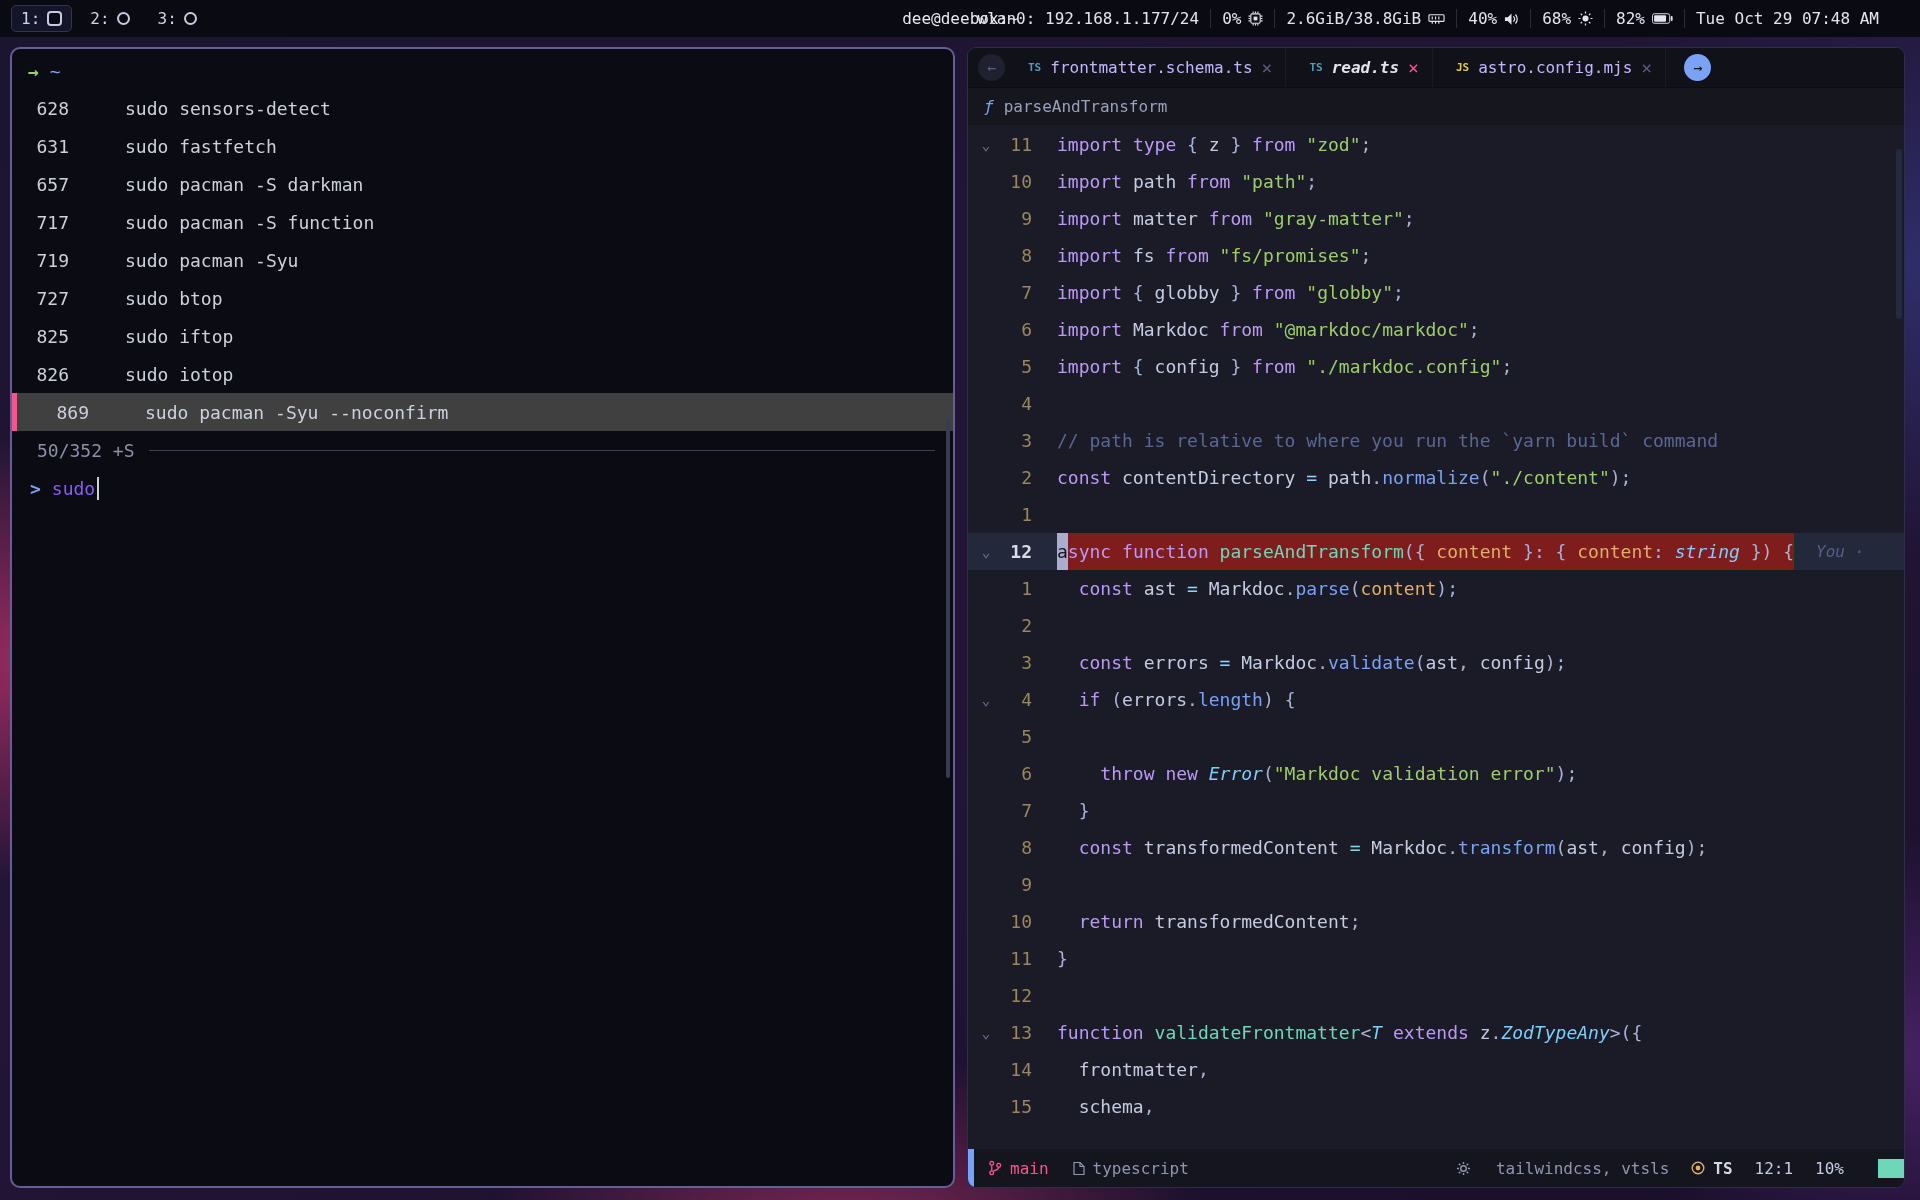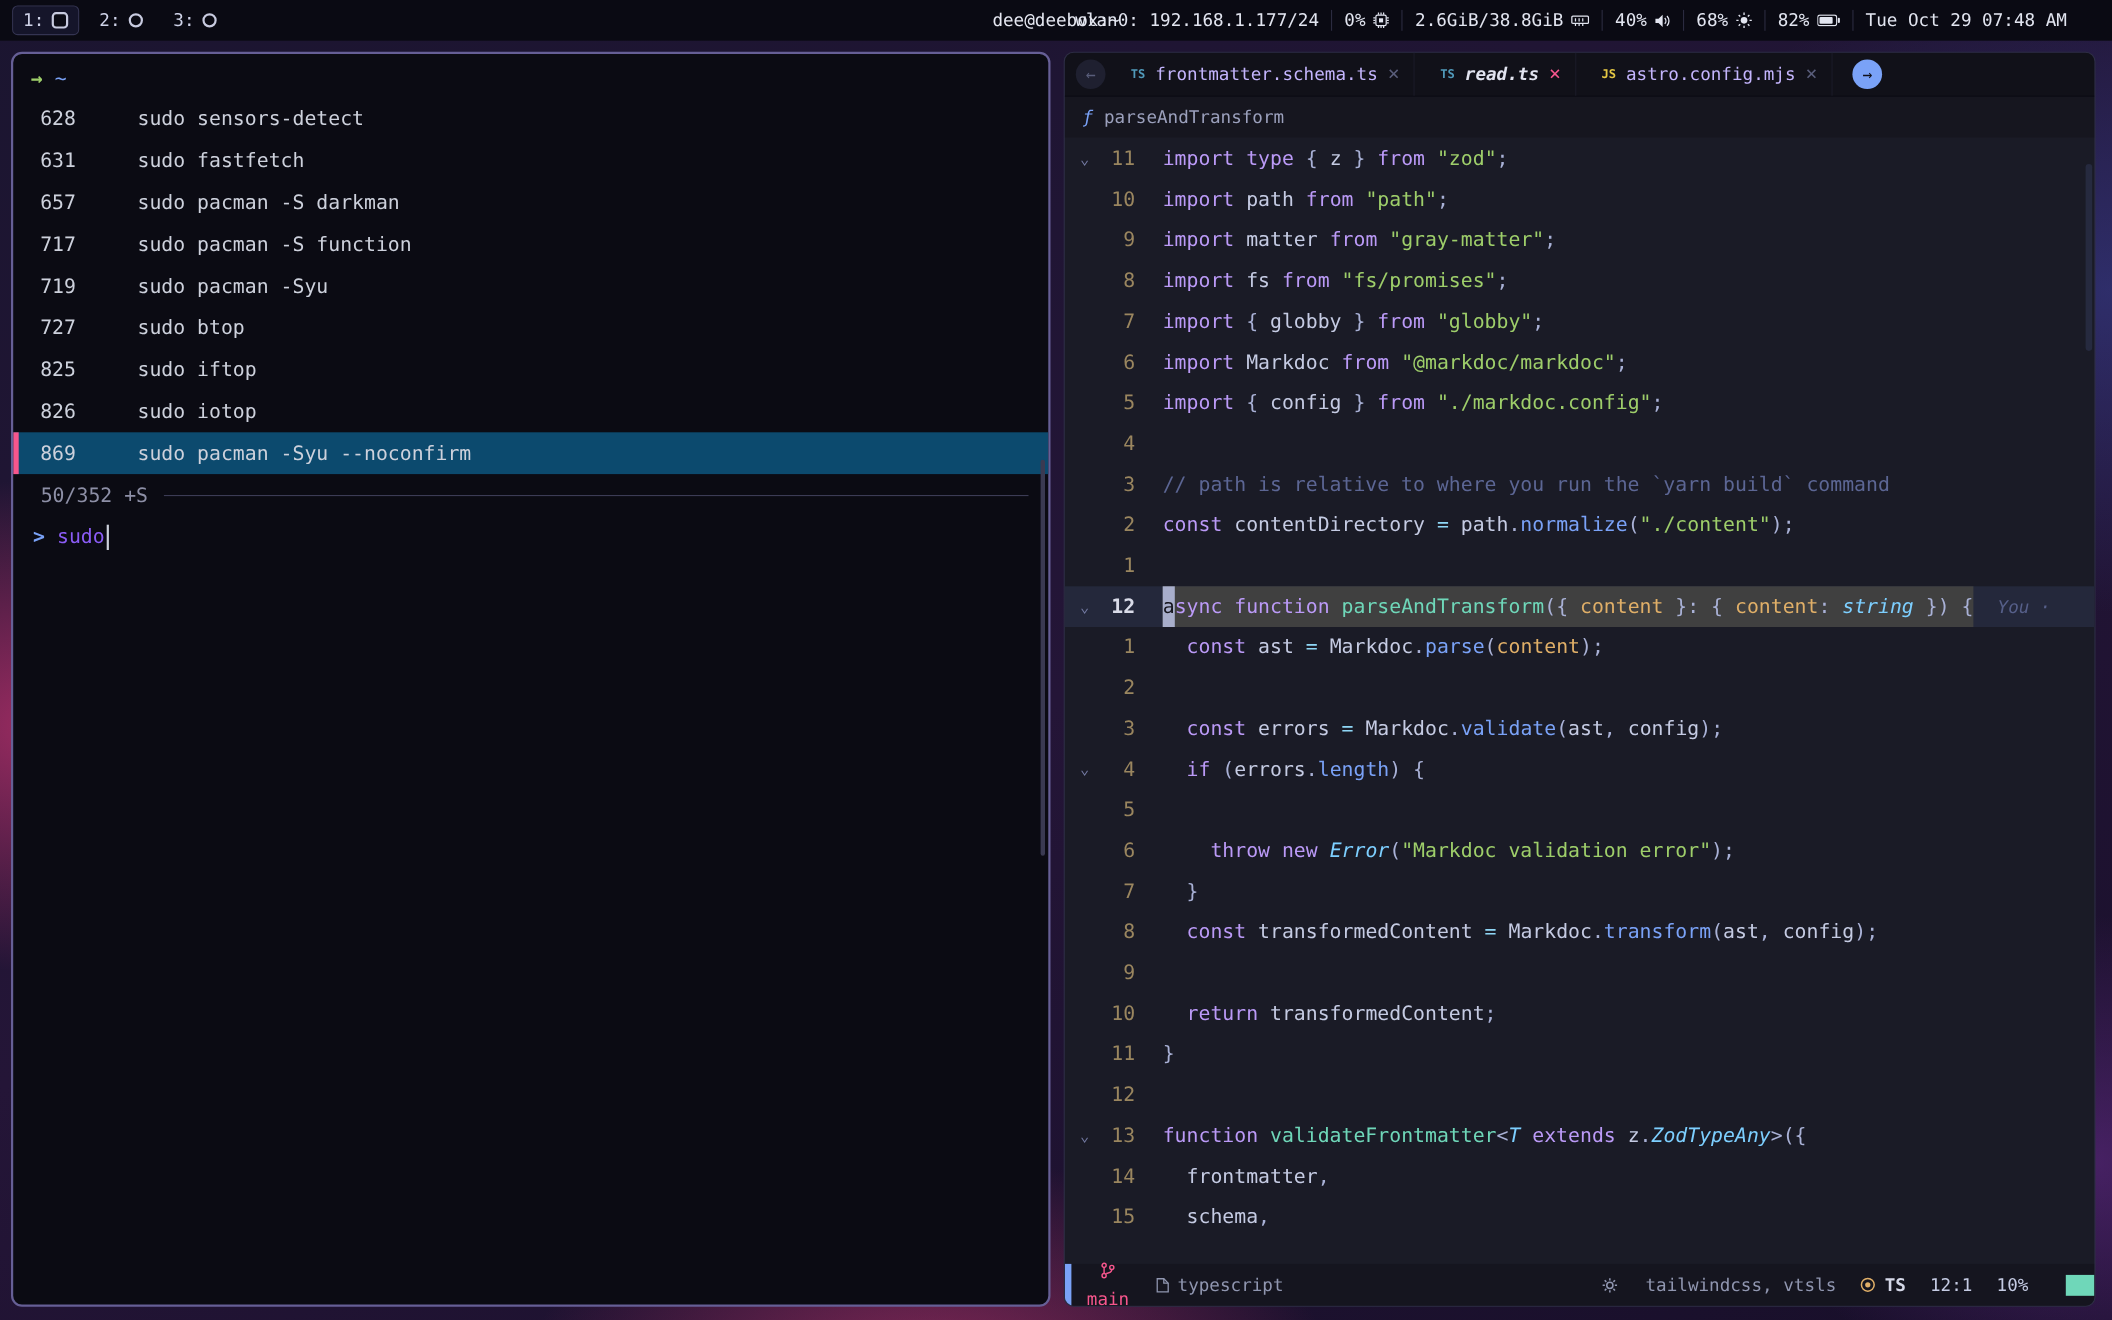--- a/index.html
+++ b/index.html
@@ -34,21 +34,21 @@
   .terminal { position:absolute; left:10px; top:47px; width:945px; height:1141px;
               background:#0b0b13; border:2px solid #665f96; border-radius:10px;
               padding-top:8px; overflow:hidden; font-size:18px; color:#c9cdd8; }
   .prompt-line { height:28px; display:flex; align-items:center; padding-left:16px; gap:11px; }
   .prompt-arrow { color:#9ece6a; font-weight:bold; }
   .prompt-path { color:#7aa2f7; }
   .history-list { margin-top:4px; }
   .hrow { height:38px; display:flex; align-items:center; position:relative; }
   .hnum { width:44px; text-align:right; margin-left:13px; color:#cdd1dc; }
   .hcmd { margin-left:56px; color:#cdd1dc; white-space:pre; }
-  .hrow.sel { background:#0c4a6e; }
+  .hrow.sel { background:#404040;padding-left:20px; }
   .hrow.sel::before { content:""; position:absolute; left:0; top:0; bottom:0; width:5px; background:#f7568d; }
   .counter-row { height:38px; display:flex; align-items:center; padding:0 18px 0 25px; color:#8d8fa6; }
   .counter-line { flex:1; height:1px; background:#3c3c55; margin-left:14px; }
   .query-row { height:38px; display:flex; align-items:center; padding-left:18px; }
   .query-prompt { color:#7aa2f7; margin-right:11px; font-weight:bold; }
   .query-text { color:#8b5cf6;text-align:center; }
   .tcursor { width:2px; height:23px; background:#cdd1dc; margin-left:2px; }
   .term-scrollbar { position:absolute; right:3px; top:369px; width:4px; height:360px; background:#3a3a52; border-radius:2px; }
 
   
@@ -73,39 +73,39 @@
   .bc-symbol { color:#7aa2f7; font-style:italic; }
   .bc-label { color:#9ba0bc; }
 
   .code-area { flex:1; position:relative; overflow:hidden; padding-top:1px; }
   .crow { height:37px; display:flex; align-items:center; white-space:pre; }
   .fold { width:20px; margin-left:8px; color:#737aa2; font-size:14px; text-align:center; flex:none; }
   .lnum { width:36px; text-align:right; color:#9a865f; flex:none; }
   .crow.current .lnum { color:#d9dbe8; font-weight:bold; }
   .ctext { margin-left:25px; padding:8px 0; }
   .crow.current { background:#24283b; }
-  .crow.current .ctext { background:#404040; }
+  .crow.current .ctext { background:#7f1d1d; }
   .cursor-block { background:#a8aecb; color:#16161e; padding:8px 0; }
   .blame { margin-left:22px; color:#565f89; font-style:italic; font-size:16px; }
   .editor-scrollthumb { position:absolute; right:2px; top:24px; width:6px; height:170px; background:#262a3f; border-radius:3px; }
 
   .tk-kw   { color:#bb9af7; }
   .tk-var  { color:#c5cbe3; }
   .tk-str  { color:#9ece6a; }
   .tk-fn   { color:#6fd7b9; }
   .tk-meth { color:#7aa2f7; }
   .tk-param{ color:#e0af68; }
   .tk-type { color:#7dcfff; font-style:italic; }
   .tk-t    { color:#a9b1d6; }
   .tk-com  { color:#5c6694; }
   .tk-op   { color:#8fd6f5; }
 
   .statusbar { height:38px; background:#15151f; display:flex; align-items:center; font-size:16px; flex:none; }
   .sb-accent { width:6px; align-self:stretch; background:#7aa2f7; flex:none; }
-  .sb-branch { display:flex; align-items:center; gap:8px; color:#f7568d; margin-left:14px;flex-direction:column; }
+  .sb-branch { display:flex; align-items:center; gap:8px; color:#f7568d; margin-left:14px; }
   .sb-filetype { display:flex; align-items:center; gap:8px; color:#9096b0; margin-left:24px; }
   .sb-right { margin-left:auto; display:flex; align-items:center; gap:22px; }
   .sb-lsp { display:flex; align-items:center; gap:25px; color:#9096b0; }
   .sb-lang { display:flex; align-items:center; gap:8px; color:#d5d8e8; font-weight:bold; }
   .sb-pos, .sb-pct { color:#c5cbe3; }
   .sb-endblock { width:26px; align-self:stretch; background:#6fd7b9; margin-left:12px; flex:none; }
 </style>
 </head>
 <body>
 

